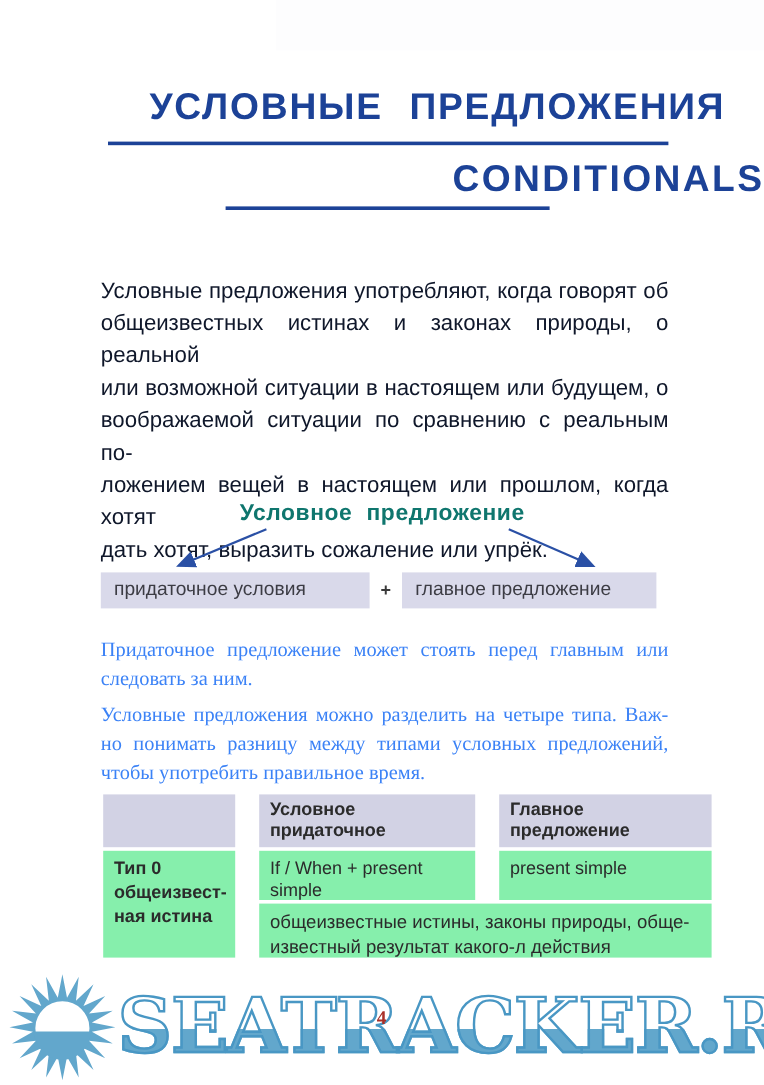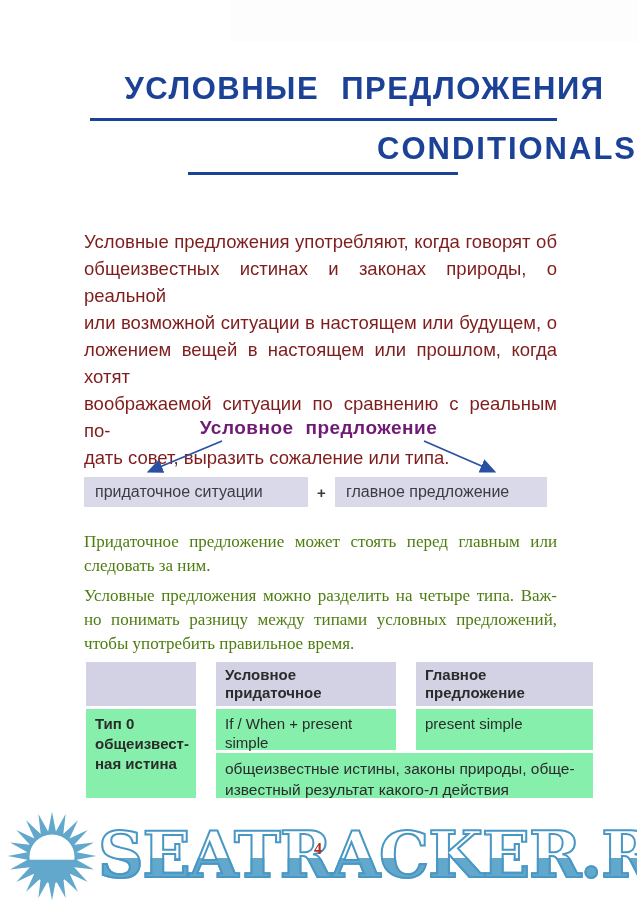--- a/index.html
+++ b/index.html
@@ -9,37 +9,37 @@
   .artifact{position:absolute;left:230px;top:0;width:407px;height:42px;background:#fdfdfe;}
 
   .title-ru{position:absolute;left:0;top:72px;width:635px;text-align:center;
     font-size:31px;font-weight:bold;color:#1c4297;letter-spacing:1.5px;word-spacing:12px;line-height:34px;margin-left:47px;}
   .rule1{position:absolute;left:90px;top:118px;width:467px;height:3px;background:#1c4297;}
   .title-en{position:absolute;left:0;top:131px;width:637px;text-align:right;
     font-size:31px;font-weight:bold;color:#1c4297;letter-spacing:2px;line-height:36px;}
   .rule2{position:absolute;left:188px;top:172px;width:270px;height:3px;background:#1c4297;}
 
   .intro{position:absolute;left:84px;top:228px;width:473px;
-    font-size:18.5px;line-height:27px;color:#7f1d1d;}
+    font-size:18.5px;line-height:27px;color:#0f172a;}
   .jlines > div{text-align:justify;text-align-last:justify;}
   .jlines > div:last-child{text-align-last:left;}
 
   .diagram-label{position:absolute;left:0;top:417px;width:637px;text-align:center;
-    font-size:19px;font-weight:bold;color:#701a75;letter-spacing:0.5px;word-spacing:6px;}
+    font-size:19px;font-weight:bold;color:#0f766e;letter-spacing:0.5px;word-spacing:6px;}
   .arrows{position:absolute;left:84px;top:438px;width:473px;height:40px;}
 
   .boxes{position:absolute;left:84px;top:477px;width:473px;height:30px;display:flex;align-items:stretch;}
   .dbox{background:#d9d9ea;color:#3c3c44;font-size:16px;line-height:30px;padding-left:11px;box-sizing:border-box;}
   .dbox.left{width:224px;}
   .dbox.right{width:212px;}
   .plus-zone{width:27px;display:flex;align-items:center;justify-content:center;
     color:#3a3a3a;font-size:15px;font-weight:bold;}
 
   .serifpara{position:absolute;left:84px;top:530px;width:473px;
-    font-family:"Liberation Serif",serif;font-size:17px;line-height:24px;color:#4d7c0f;}
+    font-family:"Liberation Serif",serif;font-size:17px;line-height:24px;color:#3b82f6;}
   .serifpara.second{top:584px;}
 
   .ctable{position:absolute;left:86px;top:662px;width:475px;display:grid;
     grid-template-columns:110px 180px 177px;grid-template-rows:44px 41px 45px;gap:3px 20px;
     font-size:15px;color:#2b2b2b;}
   .ctable .cell{box-sizing:border-box;padding:5px 9px;background:#86efac;}
   .ctable .hcell{background:#d2d2e4;font-weight:bold;line-height:18px;padding-top:4px;}
   .ctable .bold{font-weight:normal;line-height:19px;}
   .ctable .typecell{grid-column:1;grid-row:2/4;font-weight:bold;line-height:20px;}
   .ctable .notecell{grid-column:2/4;grid-row:3;line-height:21px;font-size:15.5px;}
@@ -63,39 +63,39 @@
 
   <div class="title-ru">УСЛОВНЫЕ  ПРЕДЛОЖЕНИЯ</div>
   <div class="rule1"></div>
   <div class="title-en">CONDITIONALS</div>
   <div class="rule2"></div>
 
   <div class="intro jlines">
       <div>Условные предложения употребляют, когда говорят об</div>
       <div>общеизвестных истинах и законах природы, о реальной</div>
       <div>или возможной ситуации в настоящем или будущем, о</div>
+      <div>воображаемой ситуации по сравнению с реальным по-</div>
       <div>ложением вещей в настоящем или прошлом, когда хотят</div>
-      <div>воображаемой ситуации по сравнению с реальным по-</div>
-      <div>дать совет, выразить сожаление или типа.</div>
+      <div>дать хотят, выразить сожаление или упрёк.</div>
     </div>
 
   <div class="diagram-label">Условное  предложение</div>
 
   <svg class="arrows" width="473" height="40" viewBox="0 0 473 40">
     <defs>
       <marker id="ah" markerWidth="9" markerHeight="8" refX="7" refY="4" orient="auto">
         <path d="M0,0 L9,4 L0,8 z" fill="#2a50a5"></path>
       </marker>
     </defs>
     <path d="M138,3 L66,33" stroke="#2a50a5" stroke-width="1.8" fill="none" marker-end="url(#ah)"></path>
     <path d="M340,3 L409,33" stroke="#2a50a5" stroke-width="1.8" fill="none" marker-end="url(#ah)"></path>
   </svg>
 
   <div class="boxes">
-    <div class="dbox left">придаточное ситуации</div>
+    <div class="dbox left">придаточное условия</div>
     <div class="plus-zone">+</div>
     <div class="dbox right">главное предложение</div>
   </div>
 
   <div class="serifpara jlines">
       <div>Придаточное предложение может стоять перед главным или</div>
       <div>следовать за ним.</div>
     </div>
   <div class="serifpara second jlines">
       <div>Условные предложения можно разделить на четыре типа. Важ-</div>

